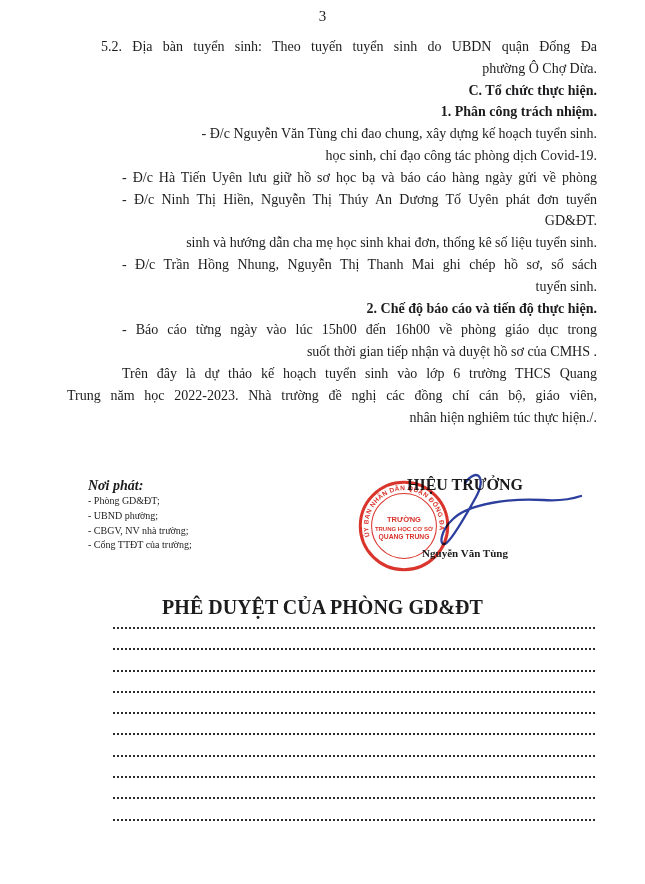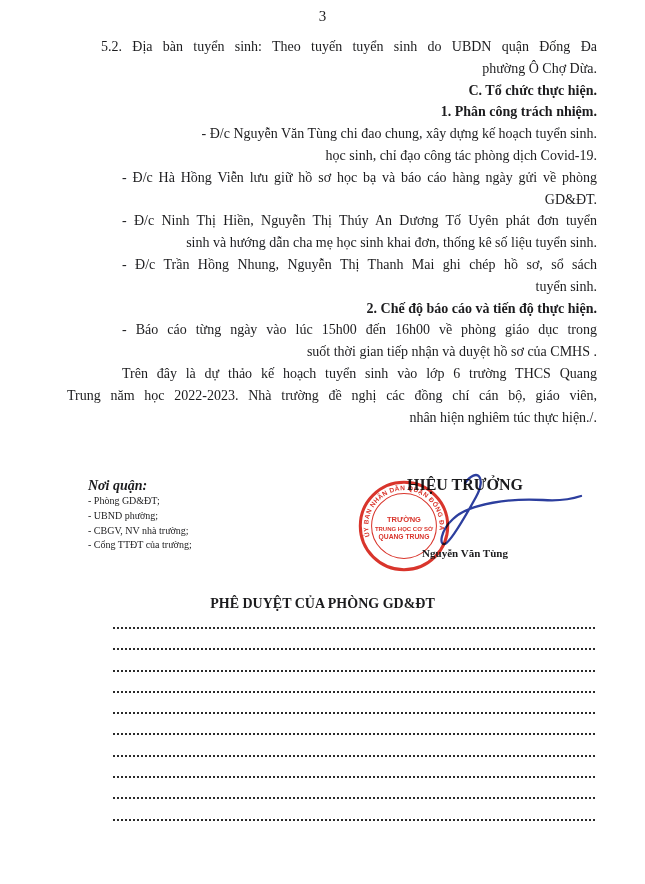--- a/index.html
+++ b/index.html
@@ -47,21 +47,21 @@
   #signature{
     position:absolute;left:395px;top:465px;width:200px;height:100px;
     mix-blend-mode:multiply;
   }
   #sign-name{
     position:absolute;left:375px;top:547px;width:180px;
     text-align:center;font-weight:700;font-size:11px;
   }
   #approval-heading{
     position:absolute;left:0;right:0;top:596px;
-    text-align:center;font-weight:700;font-size:14px;
+    text-align:center;font-weight:700;font-size:20px;
   }
   #dotted-lines{
     position:absolute;left:113px;top:627px;width:482px;
   }
   .dotline{
     border-top:2px dotted #2b2b2b;
     height:19.3px;
   }
 </style>
 </head>
@@ -71,36 +71,36 @@
 
   <div id="page-number">3</div>
 
   <div id="body-text">
       <div class="line j i1">5.2. Địa bàn tuyển sinh: Theo tuyến tuyển sinh do UBDN quận Đống Đa</div>
       <div class="line">phường Ô Chợ Dừa.</div>
       <div class="line b i2">C. Tổ chức thực hiện.</div>
       <div class="line b i2">1. Phân công trách nhiệm.</div>
       <div class="line i2">- Đ/c Nguyễn Văn Tùng chi đao chung, xây dựng kế hoạch tuyển sinh.</div>
       <div class="line">học sinh, chỉ đạo công tác phòng dịch Covid-19.</div>
-      <div class="line j i2">- Đ/c Hà Hồng Viễn lưu giữ hồ sơ học bạ và báo cáo hàng ngày gửi về phòng</div>
+      <div class="line j i2">- Đ/c Hà Tiến Uyên lưu giữ hồ sơ học bạ và báo cáo hàng ngày gửi về phòng</div>
+      <div class="line j i2">- Đ/c Ninh Thị Hiền, Nguyễn Thị Thúy An Dương Tố Uyên phát đơn tuyển</div>
       <div class="line">GD&amp;ĐT.</div>
-      <div class="line j i2">- Đ/c Ninh Thị Hiền, Nguyễn Thị Thúy An Dương Tố Uyên phát đơn tuyển</div>
       <div class="line">sinh và hướng dẫn cha mẹ học sinh khai đơn, thống kê số liệu tuyển sinh.</div>
       <div class="line j i2">- Đ/c Trần Hồng Nhung, Nguyễn Thị Thanh Mai ghi chép hồ sơ, sổ sách</div>
       <div class="line">tuyển sinh.</div>
       <div class="line b i2">2. Chế độ báo cáo và tiến độ thực hiện.</div>
       <div class="line j i2">- Báo cáo từng ngày vào lúc 15h00 đến 16h00 về phòng giáo dục trong</div>
       <div class="line">suốt thời gian tiếp nhận và duyệt hồ sơ của CMHS .</div>
       <div class="line j i2">Trên đây là dự thảo kế hoạch tuyển sinh vào lớp 6 trường THCS Quang</div>
       <div class="line j">Trung năm học 2022-2023. Nhà trường đề nghị các đồng chí cán bộ, giáo viên,</div>
       <div class="line">nhân hiện nghiêm túc thực hiện./.</div>
     </div>
 
   <div id="recipients">
-    <div id="recipients-label">Nơi quận:</div>
+    <div id="recipients-label">Nơi phát:</div>
     <div id="recipients-items">
         <div class="recipient-item">- Phòng GD&amp;ĐT;</div>
         <div class="recipient-item">- UBND phường;</div>
         <div class="recipient-item">- CBGV, NV nhà trường;</div>
         <div class="recipient-item">- Cổng TTĐT của trường;</div>
       </div>
   </div>
 
   <div id="sign-title">HIỆU TRƯỞNG</div>
 

